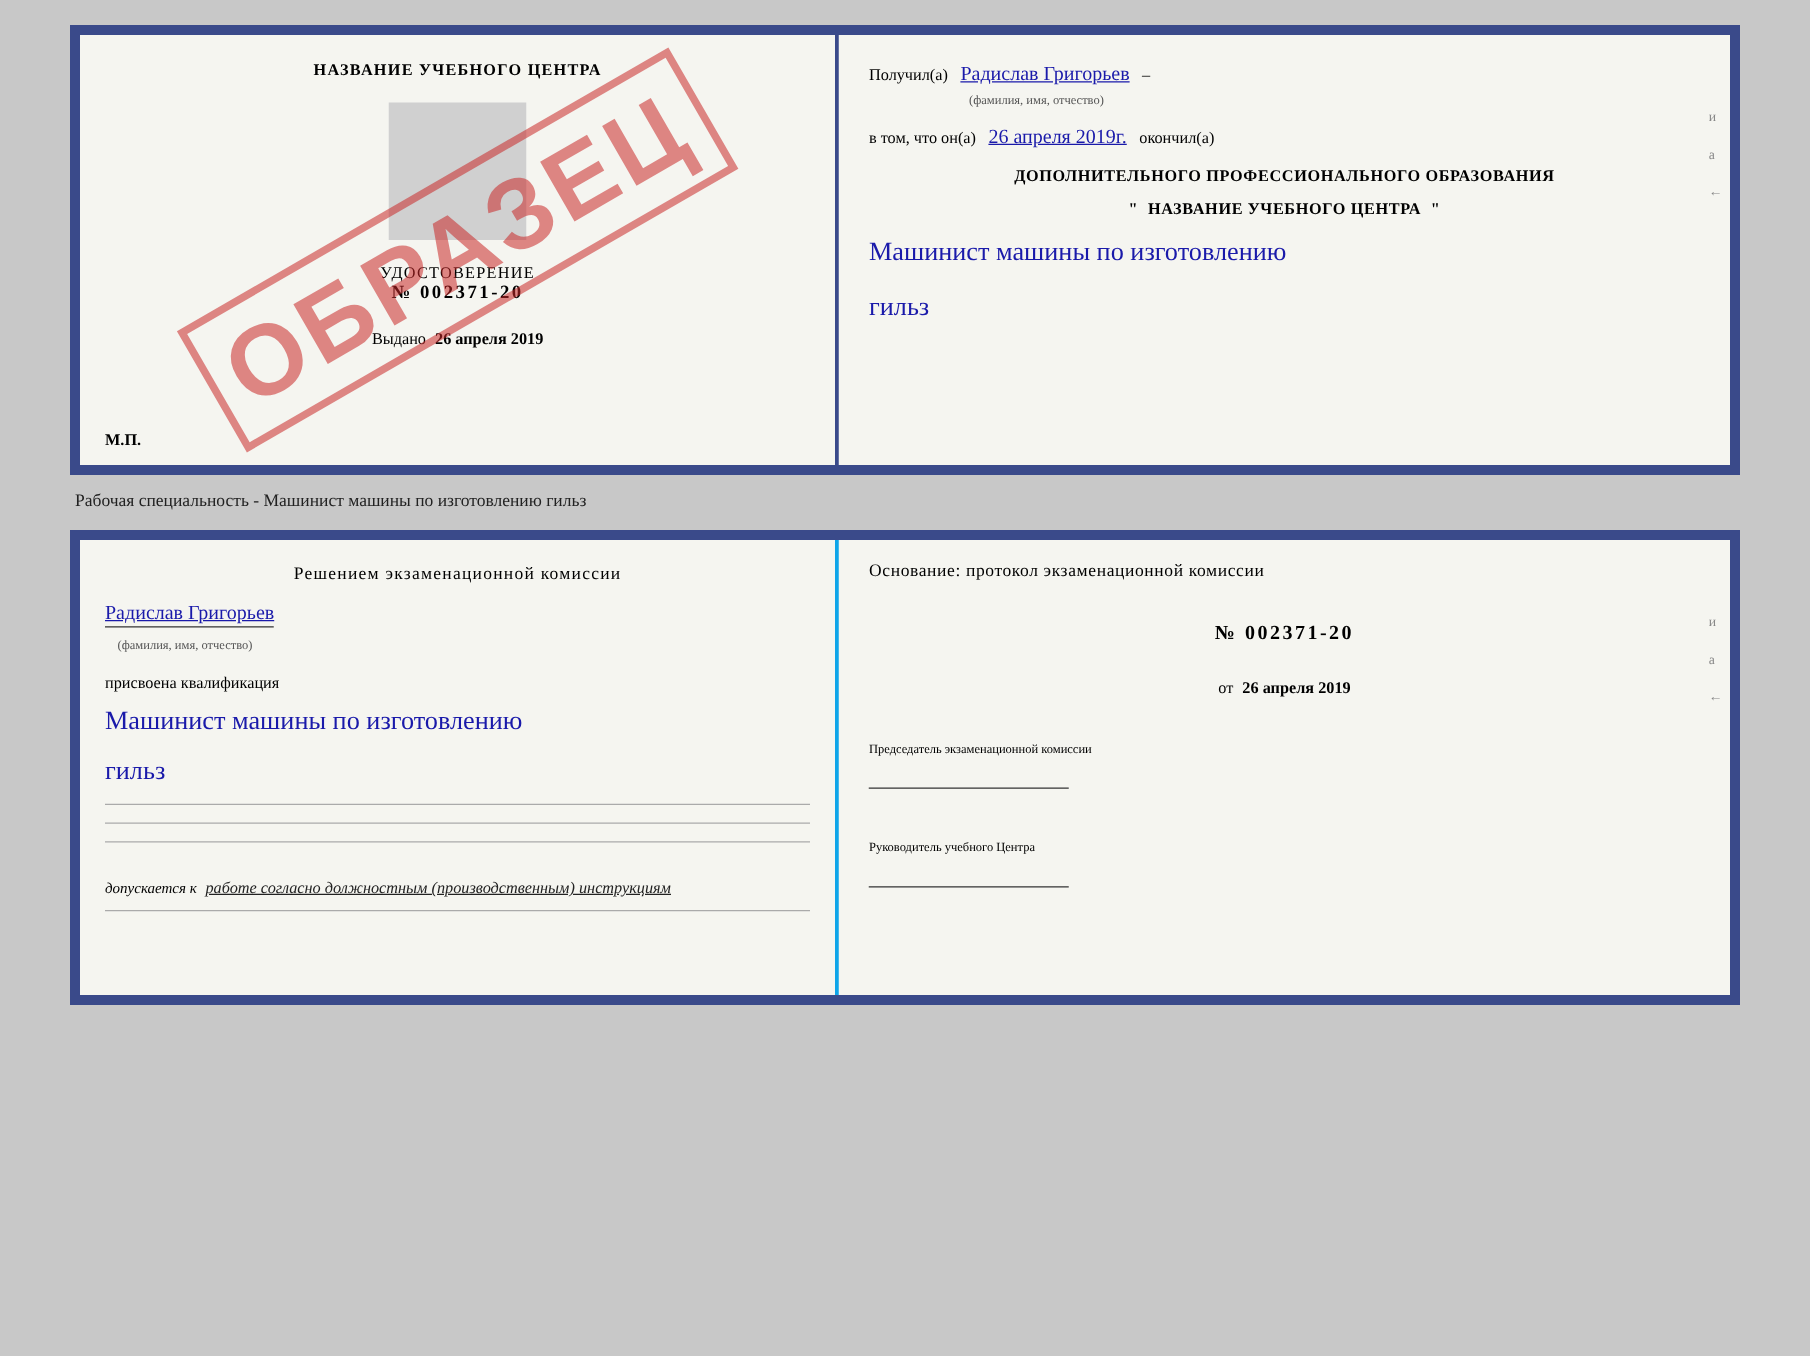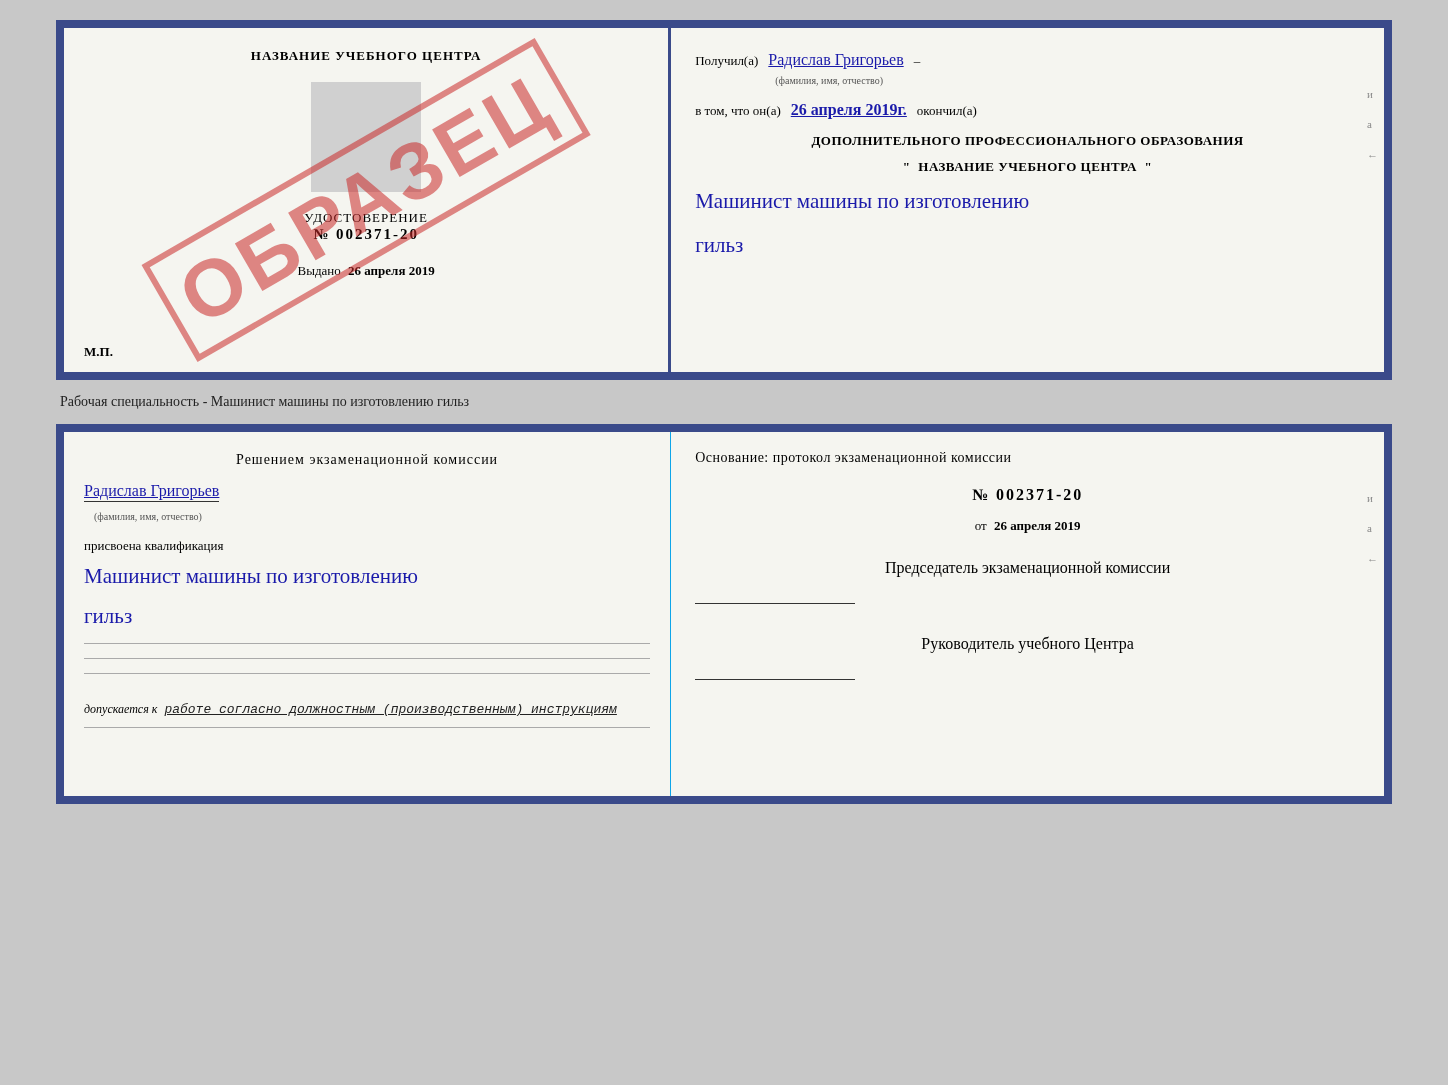--- a/index.html
+++ b/index.html
@@ -191,34 +191,34 @@
       border: 8px solid #3a4a8a;
       background: #f5f5f0;
       width: 100%;
       display: flex;
       min-height: 380px;
       position: relative;
     }
 
     .doc-bottom-left {
       width: 46%;
-      border-right: 1px solid #0ea5e9;
+      border-right: 3px solid #0ea5e9;
       padding: 20px 20px 20px 20px;
       display: flex;
       flex-direction: column;
       gap: 6px;
       position: relative;
     }
 
     .doc-bottom-right {
       width: 54%;
       padding: 18px 24px 18px 24px;
       display: flex;
       flex-direction: column;
-      gap: 12px;
+      gap: 24px;
       position: relative;
     }
 
     .komissia-title {
       font-size: 14px;
       letter-spacing: 1px;
       text-align: center;
       font-weight: normal;
     }
 
@@ -249,23 +249,22 @@
     .ot-line {
       font-size: 13px;
       text-align: center;
     }
 
     .signature-block {
       margin-top: 10px;
     }
 
     .sig-title {
-      font-size: 16px;
+      font-size: 10px;
       line-height: 1.5;
-      text-align: center;
     }
 
     .sig-line {
       border-bottom: 1px solid #333;
       width: 160px;
       height: 18px;
       display: block;
       margin-top: 6px;
     }
 
@@ -314,21 +313,21 @@
         <span>Получил(а)</span>
         <span class="handwritten" style="margin-left:6px;">Радислав Григорьев</span>
         <span style="margin-left:6px; font-size:13px;">–</span>
       </div>
       <div style="margin-left: 80px; margin-top: -6px;">
         <span class="small-label">(фамилия, имя, отчество)</span>
       </div>
 
       <div class="right-line">
         <span>в том, что он(а)</span>
-        <span class="handwritten" style="margin-left:6px;font-weight:bold;">26 апреля 2019г.</span>
+        <span class="handwritten" style="margin-left:6px;">26 апреля 2019г.</span>
         <span style="margin-left:6px;">окончил(а)</span>
       </div>
 
       <div class="center-text">ДОПОЛНИТЕЛЬНОГО ПРОФЕССИОНАЛЬНОГО ОБРАЗОВАНИЯ</div>
       <div class="center-text">
         <span>"</span>
         <span style="margin: 0 4px;">НАЗВАНИЕ УЧЕБНОГО ЦЕНТРА</span>
         <span>"</span>
       </div>
 
@@ -360,21 +359,21 @@
       <div style="font-size:13px; margin-top:8px;">присвоена квалификация</div>
       <div class="handwritten-large">Машинист машины по изготовлению</div>
       <div class="handwritten-large">гильз</div>
 
       <hr class="horizontal-rule">
       <hr class="horizontal-rule">
       <hr class="horizontal-rule">
 
       <div class="dopuskaetsya-text">
         <span>допускается к</span>
-        <span class="italic-underlined" style="margin-left:4px; font-family:Liberation Mono, monospace; font-size:13px; color:#222;">работе согласно должностным (производственным) инструкциям</span>
+        <span class="italic-underlined" style="margin-left:4px; font-family:Liberation Serif, serif; font-size:13px; color:#222;">работе согласно должностным (производственным) инструкциям</span>
       </div>
       <hr class="horizontal-rule">
     </div>
 
     <div class="doc-bottom-right">
       <div class="osnovaniye-block">Основание: протокол экзаменационной  комиссии</div>
       <div class="number-line">№  002371-20</div>
       <div class="ot-line">
         <span>от</span>
         <span style="margin-left:4px; font-weight:bold;">26 апреля 2019</span>

